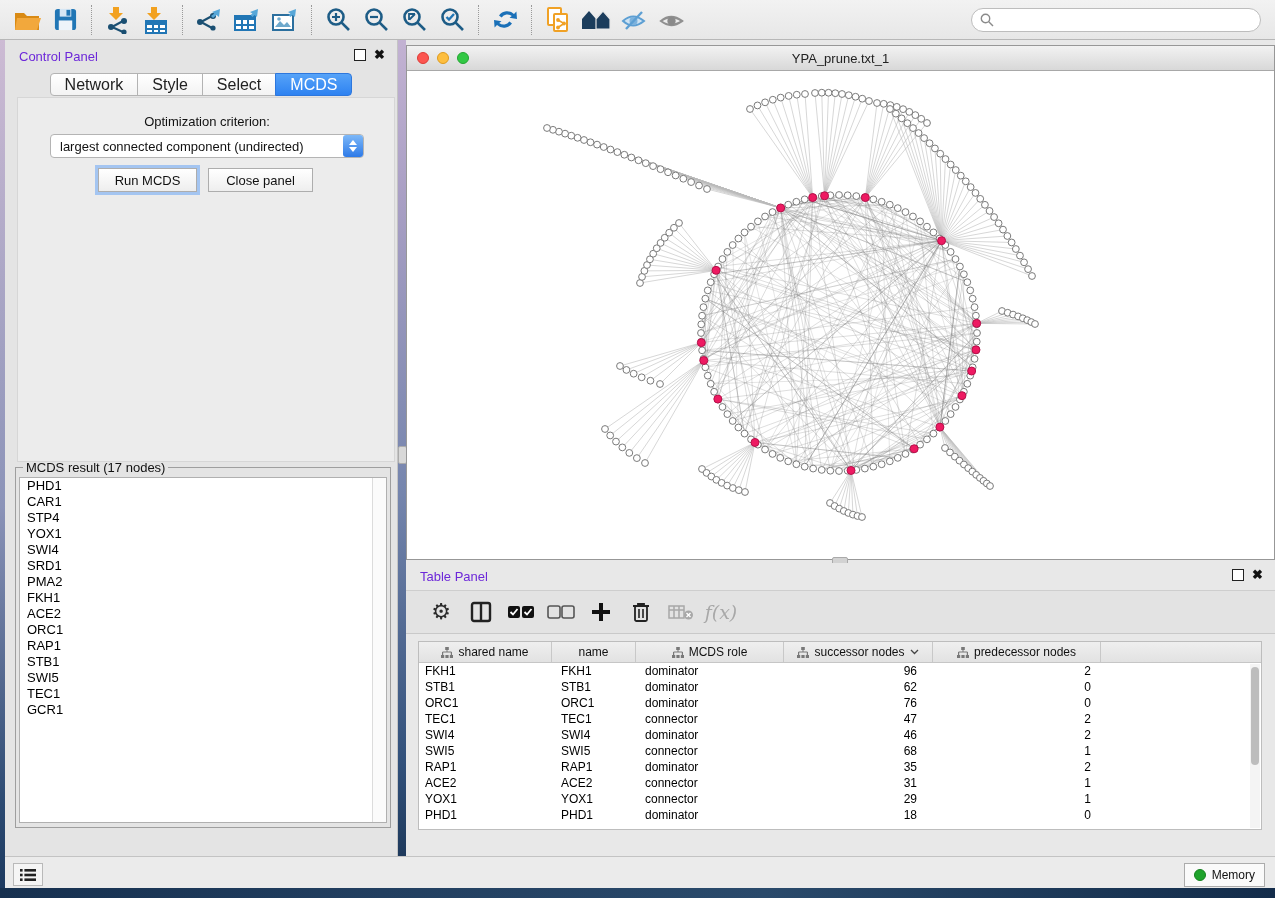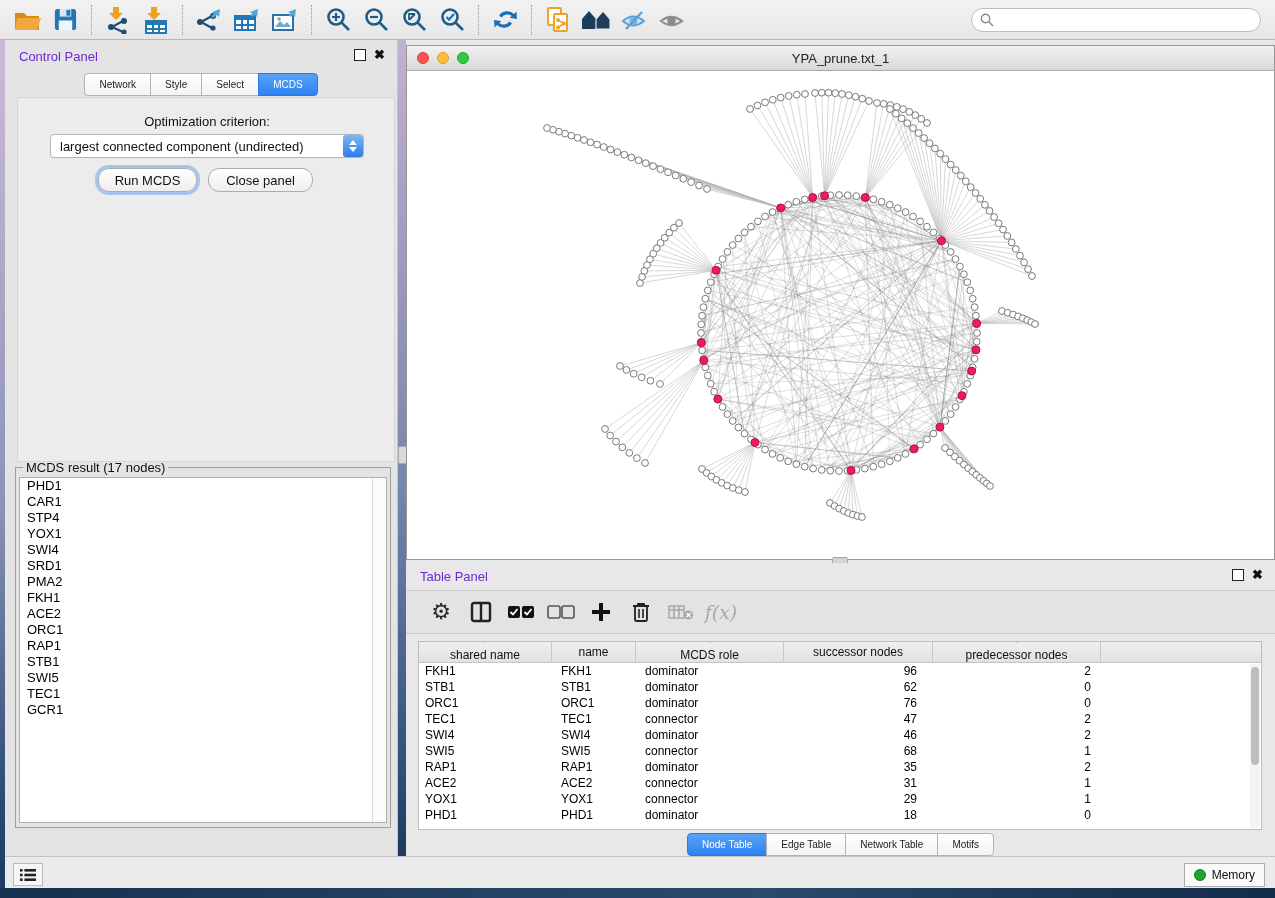--- a/index.html
+++ b/index.html
@@ -21,37 +21,37 @@
   #search-icon{position:absolute;left:9px;top:5px;}
   
   #left-strip{left:0;top:40px;width:5px;height:848px;background:linear-gradient(180deg,#cdbbd4,#8b93b8 55%,#2c4a72 90%,#1d3a60);}
   #control-panel{left:5px;top:40px;width:393px;height:816px;background:#e4e4e4;border-right:1px solid #c4c4c4;box-sizing:border-box;}
   .panel-title{font-size:13px;color:#6d28d9;}
   .win-mini-btns{position:absolute;display:flex;align-items:center;gap:8px;}
   .float-btn{width:10px;height:10px;border:1.5px solid #222;background:#fff;display:inline-block;}
   .close-x{font-size:13px;font-weight:bold;color:#111;line-height:10px;}
   
   .seg-tabs{display:inline-flex;}
-  .seg-tab{height:21px;line-height:21px;padding:0 14px;font-size:10px;color:#222;background:linear-gradient(#ffffff,#f3f3f3);
+  .seg-tab{height:21px;line-height:21px;padding:0 14px;font-size:16px;color:#222;background:linear-gradient(#ffffff,#f3f3f3);
     border:1px solid #b3b3b3;margin-left:-1px;white-space:nowrap;}
   .seg-tab:first-child{border-radius:4px 0 0 4px;margin-left:0;}
   .seg-tab:last-child{border-radius:0 4px 4px 0;}
   .seg-tab.active{background:linear-gradient(#56a3f8,#2e82f1);color:#fff;border-color:#2d77dd;}
   
   #mcds-box{left:12px;top:57px;width:378px;height:365px;background:#ececec;border:1px solid #d6d6d6;box-sizing:border-box;}
   #opt-label{left:0;top:16px;width:378px;text-align:center;font-size:13px;color:#111;}
   #criterion-select{left:32px;top:36px;width:314px;height:24px;background:#fff;border:1px solid #b4b4b4;border-radius:4px;
     box-sizing:border-box;display:flex;align-items:center;}
   #criterion-value{flex:1;font-size:13px;color:#111;padding-left:9px;white-space:nowrap;overflow:hidden;}
   #criterion-stepper{width:20px;height:22px;border-radius:3px;background:linear-gradient(#7db8f8,#2d7ae8);
     display:flex;flex-direction:column;align-items:center;justify-content:center;gap:2px;margin-right:0px;}
   .tri-up{width:0;height:0;border-left:4px solid transparent;border-right:4px solid transparent;border-bottom:5px solid #fff;}
   .tri-down{width:0;height:0;border-left:4px solid transparent;border-right:4px solid transparent;border-top:5px solid #fff;}
   .mac-btn{height:24px;background:linear-gradient(#ffffff,#eeeeee);border:1px solid #ad
-  adad;border-radius:11px;font-size:13px;color:#111;display:inline-flex;align-items:center;justify-content:center;box-sizing:border-box;border:1px solid #adadad;}
+  adad;border-radius:0;font-size:13px;color:#111;display:inline-flex;align-items:center;justify-content:center;box-sizing:border-box;border:1px solid #adadad;}
   #run-btn{left:80px;top:70px;width:99px;box-shadow:0 0 0 3px rgba(106,165,245,.55);}
   #close-panel-btn{left:190px;top:70px;width:105px;}
   
   #result-fieldset{left:10px;top:420px;width:376px;height:368px;border:1px solid #9e9e9e;margin:0;padding:2px 3px 3px 3px;box-sizing:border-box;background:#e4e4e4;}
   #result-fieldset legend{font-size:13px;color:#111;padding:0 3px;margin-left:4px;}
   #mcds-list{width:100%;height:346px;background:#fff;border:1px solid #b0b0b0;box-sizing:border-box;position:relative;overflow:hidden;}
   .list-item{font-size:13px;line-height:16px;padding-left:7px;color:#000;}
   #mcds-list-track{position:absolute;right:0;top:0;width:13px;height:100%;background:#fbfbfb;border-left:1px solid #dcdcdc;}
   
   #right-region{left:406px;top:40px;width:869px;height:816px;background:#e8e8e8;}
@@ -70,21 +70,21 @@
   #table-panel{left:406px;top:563px;width:869px;height:293px;background:#e8e8e8;}
   #tp-header{position:relative;height:27px;}
   #tp-title{position:absolute;left:14px;top:6px;}
   #tp-toolbar{position:absolute;left:0;top:27px;width:869px;height:44px;background:#e3e3e3;
     border-top:1px solid #cecece;border-bottom:1px solid #c9c9c9;box-sizing:border-box;display:flex;align-items:center;padding-left:18px;}
   .tp-icon{width:34px;height:30px;display:flex;align-items:center;justify-content:center;margin-right:6px;}
   #fx-label{font-family:"DejaVu Serif",serif;font-style:italic;font-size:19px;color:#a8a8a8;}
   #node-table{position:absolute;left:12px;top:78px;width:844px;height:189px;background:#fff;border:1px solid #bdbdbd;box-sizing:border-box;overflow:hidden;}
   #table-header{display:flex;height:21px;background:linear-gradient(#efefef,#e2e2e2);border-bottom:1px solid #c6c6c6;box-sizing:border-box;}
   .th{display:flex;align-items:center;justify-content:center;gap:5px;font-size:12px;color:#111;
-    border-right:1px solid #c8c8c8;box-sizing:border-box;height:100%;flex-direction:column;}
+    border-right:1px solid #c8c8c8;box-sizing:border-box;height:100%;}
   .tbody-row{display:flex;height:16px;align-items:center;}
   .td{font-size:12px;color:#000;box-sizing:border-box;white-space:nowrap;overflow:hidden;}
   #table-vscroll{position:absolute;right:1px;top:22px;width:10px;height:164px;background:#f4f4f4;}
   #table-vthumb{position:absolute;left:1px;top:3px;width:8px;height:98px;background:#bdbdbd;border-radius:5px;}
   #tp-tabs{position:absolute;left:0;top:270px;width:869px;display:flex;justify-content:center;}
   
   #status-bar{left:5px;top:856px;width:1270px;height:32px;background:#ebebeb;border-top:1px solid #c3c3c3;box-sizing:border-box;}
   #list-btn{position:absolute;left:8px;top:6px;width:28px;height:21px;background:#f5f5f5;border:1px solid #b9b9b9;display:flex;align-items:center;justify-content:center;}
   #memory-btn{position:absolute;right:10px;top:6px;height:22px;padding:0 9px;background:#fafafa;border:1px solid #ababab;
     display:flex;align-items:center;gap:6px;font-size:12px;color:#111;}
@@ -1174,28 +1174,20 @@
           <div class="td" style="width: 148px; text-align: left; padding-left: 9px;">dominator</div>
           <div class="td" style="width: 149px; text-align: right; padding-right: 16px;">18</div>
           <div class="td" style="width: 168px; text-align: right; padding-right: 10px;">0</div>
         </div>
       </div>
     <div id="table-vscroll">
       <div id="table-vthumb"></div>
     </div>
   </div>
 
-  <div id="tp-tabs">
-    <span class="seg-tabs" id="tp-tabs-seg">
-        <span class="seg-tab active">Node Table</span>
-        <span class="seg-tab">Edge Table</span>
-        <span class="seg-tab">Network Table</span>
-        <span class="seg-tab">Motifs</span>
-      </span>
-  </div>
 </div>
 
 <div id="status-bar" class="abs">
   <span id="list-btn">
     <svg width="16" height="14" viewBox="0 0 16 14">
       <rect x="0" y="1" width="2.6" height="2.6" fill="#222"></rect>
         <rect x="4.4" y="1" width="11.6" height="2.6" fill="#222"></rect>
       <rect x="0" y="5.7" width="2.6" height="2.6" fill="#222"></rect>
         <rect x="4.4" y="5.7" width="11.6" height="2.6" fill="#222"></rect>
       <rect x="0" y="10.4" width="2.6" height="2.6" fill="#222"></rect>

